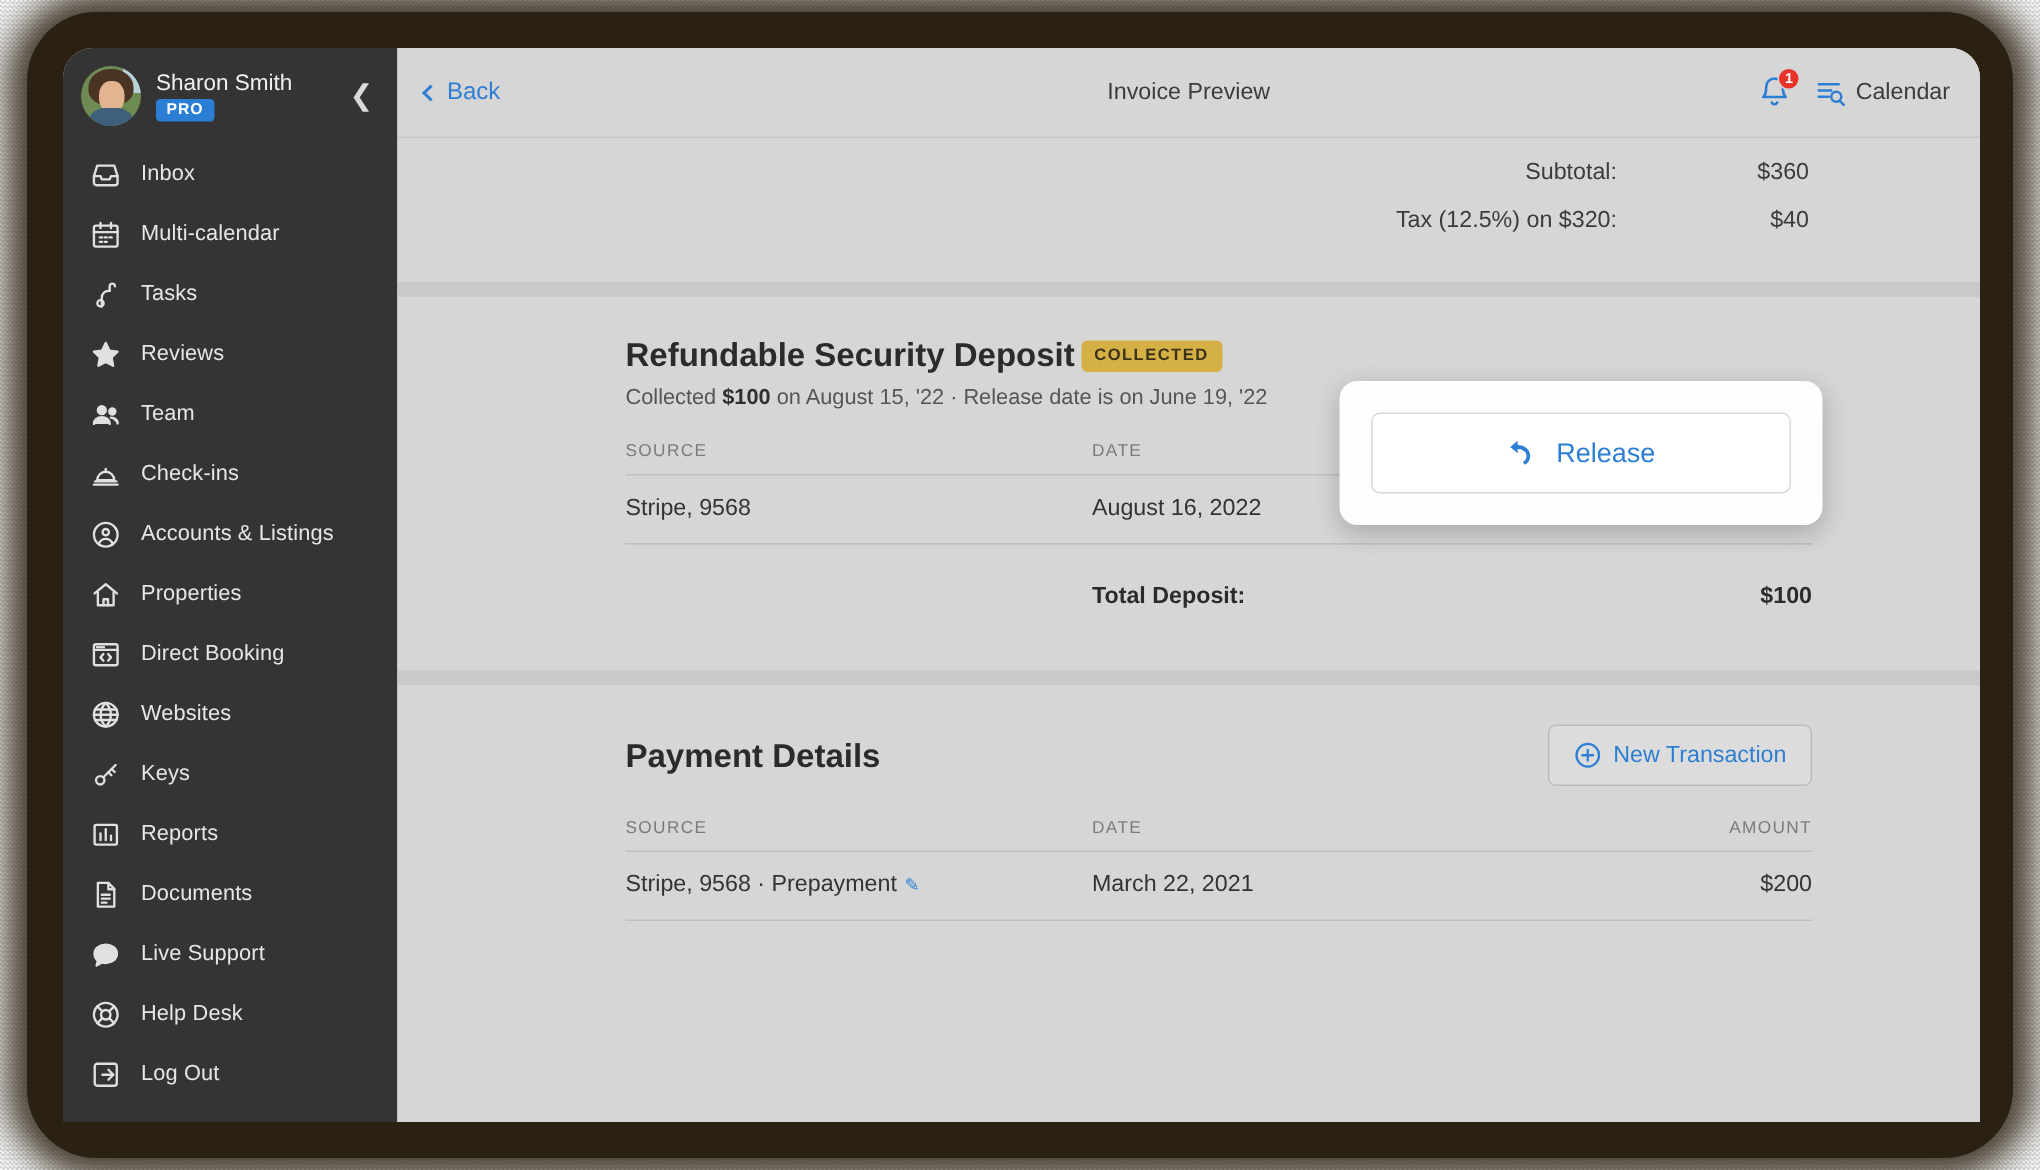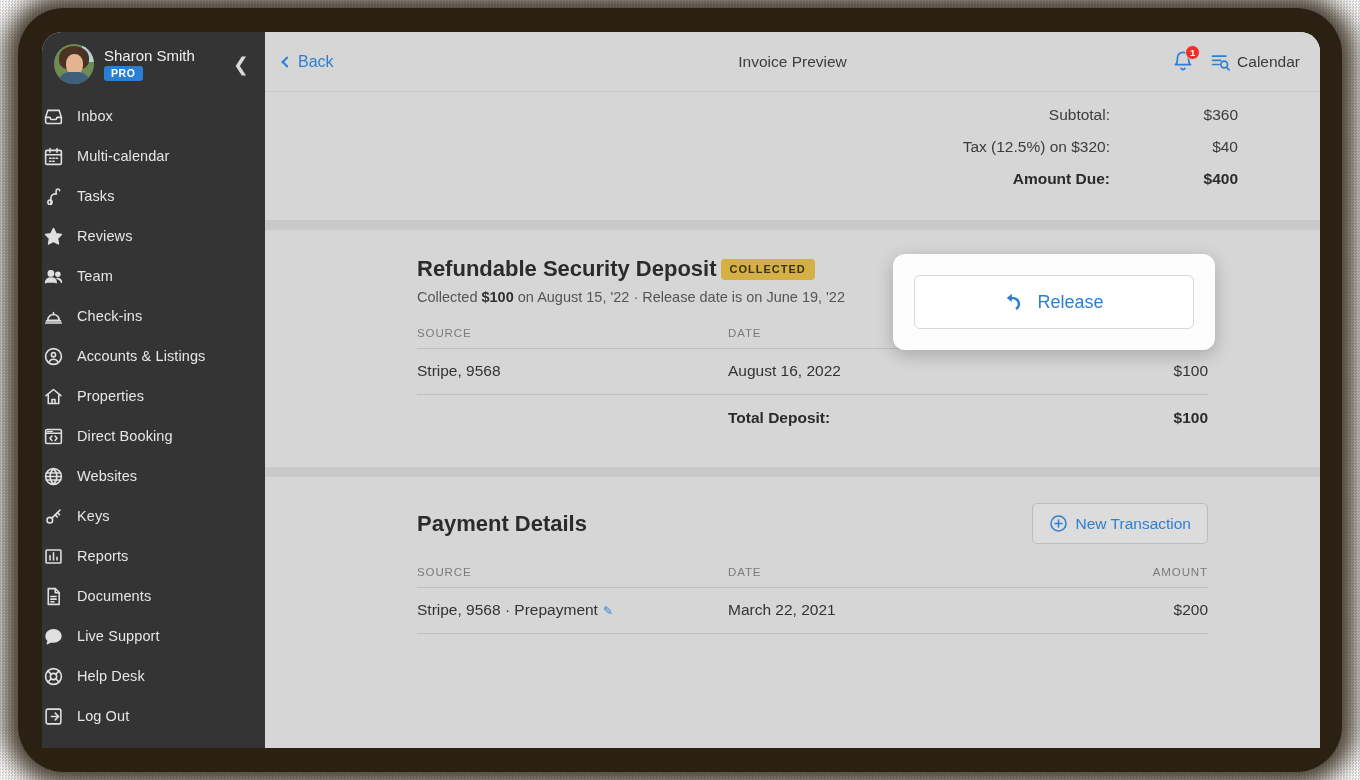--- a/index.html
+++ b/index.html
@@ -106,20 +106,21 @@
     padding: 0 6px;
     cursor: pointer;
     line-height: 1;
   }
   .nav-list { margin-top: 2px; }
   .nav-item {
     display: flex;
     align-items: center;
     gap: 13px;
     height: 40px;
+    padding-left: 17px;
     cursor: pointer;
     color: #e6e6e6;
   }
   .nav-icon {
     width: 22px; height: 22px;
     flex: 0 0 22px;
     display: flex; align-items: center; justify-content: center;
     color: #e0e0e0;
   }
   .nav-icon svg { display:block; }
@@ -174,21 +175,21 @@
     font-size: 9.5px; font-weight: bold;
     display: flex; align-items: center; justify-content: center;
     border: 1.5px solid #d6d6d6;
   }
   .cal-btn { display:flex; align-items:center; gap: 7px; cursor: pointer; }
   .cal-label { font-size: 15.5px; color: #3c3c3c; }
 
   #scroll-area { flex: 1 1 auto; overflow: hidden; background: #d6d6d6; }
 
   .totals {
-    padding: 14px 82px 18px 0;
+    padding: 14px 114px 18px 0;
     background: #d6d6d6;
   }
   .total-row {
     display: flex; justify-content: flex-end;
     align-items: baseline;
     font-size: 15.5px;
     color: #3c3c3c;
     height: 32px;
   }
   .total-label { text-align: right; }
@@ -233,21 +234,21 @@
     font-size: 15.5px;
     color: #333;
     padding: 13px 0 14px;
     border-bottom: 1px solid #c0c0c0;
   }
   table.tbl td.amt { text-align: right; }
   table.tbl tr.total-line td {
     border-bottom: none;
     font-weight: bold;
     color: #2b2b2b;
-    padding-top: 14px;
+    padding-top: 26px;
   }
   .pencil { color: #2d7fd3; font-size: 12px; margin-left: 5px; }
 
   .pd-head { display: flex; align-items: center; justify-content: space-between; }
   .new-txn-btn {
     display: flex; align-items: center; gap: 8px;
     border: 1px solid #bcbcbc;
     background: #dcdcdc;
     border-radius: 5px;
     padding: 10px 16px;
@@ -506,24 +507,20 @@
 
       <section class="totals">
         <div id="totals-rows">
             <div class="total-row">
               <span class="total-label">Subtotal:</span>
               <span class="total-value">$360</span>
             </div>
             <div class="total-row">
               <span class="total-label">Tax (12.5%) on $320:</span>
               <span class="total-value">$40</span>
-            </div>
-            <div class="total-row strong">
-              <span class="total-label">Amount Due:</span>
-              <span class="total-value">$400</span>
             </div>
           </div>
       </section>
 
       <div class="divider"></div>
 
       <section class="section" style="padding-bottom:26px">
         <div class="sec-head-row">
           <h2 class="sec-title">Refundable Security Deposit</h2>
           <span class="status-badge">COLLECTED</span>

